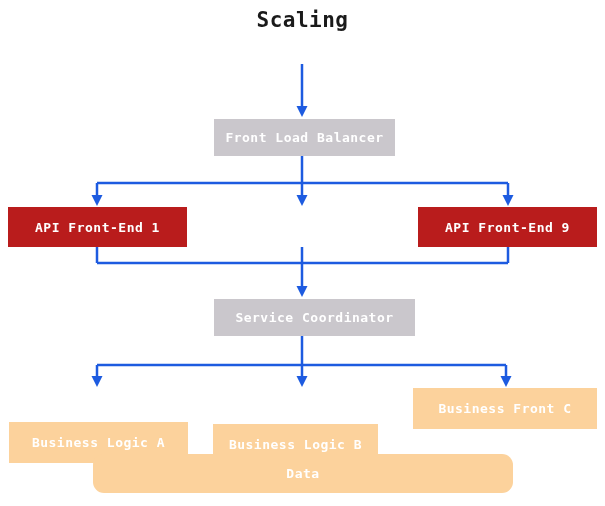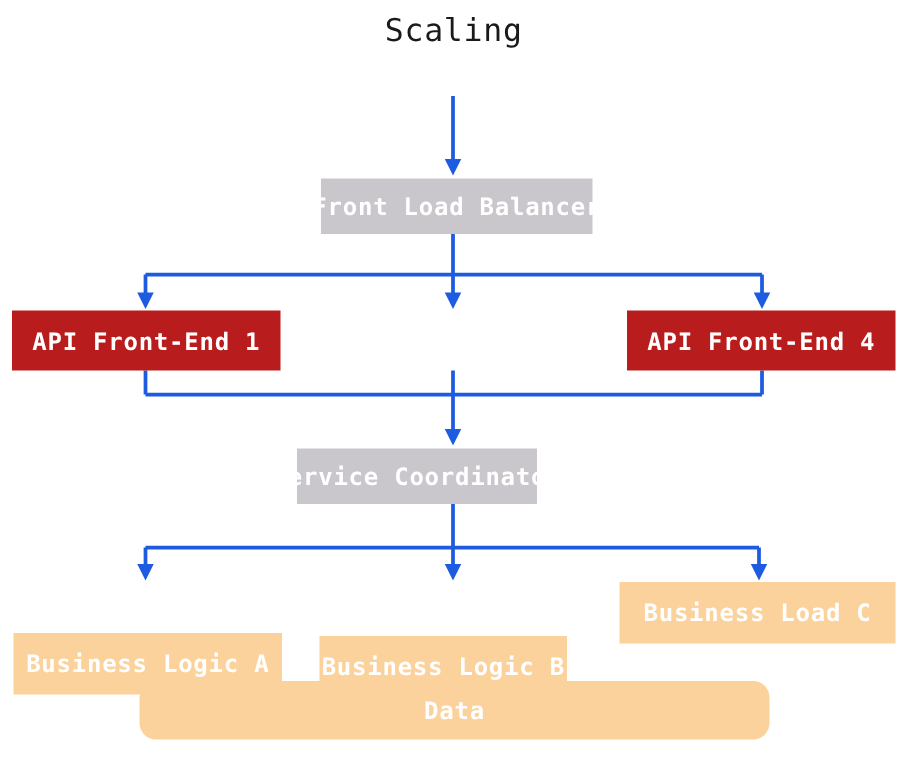--- a/index.html
+++ b/index.html
@@ -15,46 +15,46 @@
     font-family: "DejaVu Sans Mono", "Liberation Mono", monospace;
     overflow: hidden;
   }
   .diagram-title {
     position: absolute;
     top: 8px;
     left: 0;
     width: 605px;
     text-align: center;
     font-size: 21px;
-    font-weight: normal;
+    font-weight: bold;
     color: #1a1a1a;
     letter-spacing: 0.5px;
     margin: 0;
   }
   .node {
     position: absolute;
     display: flex;
     align-items: center;
     justify-content: center;
     color: #ffffff;
-    font-size: 16px;
+    font-size: 13px;
     font-weight: bold;
     letter-spacing: 0.5px;
     box-sizing: border-box;
     white-space: nowrap;
   }
   .node.gray   { background: #cac7cc; }
   .node.blue   { background: #b91c1c; }
   .node.orange { background: #fcd29c; }
 
   .flb  { left: 214px; top: 119px; width: 181px; height: 37px; }
   .api1 { left:   8px; top: 207px; width: 179px; height: 40px; }
   .api2 { left: 213px; top: 207px; width: 179px; height: 40px; }
   .api3 { left: 418px; top: 207px; width: 179px; height: 40px; }
-  .sc   { left: 198px; top: 299px; width: 160px; height: 37px; }
+  .sc   { left: 214px; top: 299px; width: 201px; height: 37px; }
   .bizA { left:   9px; top: 388px; width: 179px; height: 41px; margin-top: 34px; }
   .bizB { left: 213px; top: 388px; width: 165px; height: 41px; margin-top: 36px; }
   .bizC { left: 413px; top: 388px; width: 184px; height: 41px; }
   .data { left:  93px; top: 454px; width: 420px; height: 39px; border-radius: 11px; }
 
   svg.connectors {
     position: absolute;
     left: 0; top: 0;
     width: 605px; height: 506px;
   }
@@ -110,23 +110,23 @@
       <path d="M506 365 L506 377"></path>
       <polygon points="97,387 91.5,376 102.5,376"></polygon>
       <polygon points="302,387 296.5,376 307.5,376"></polygon>
       <polygon points="506,387 500.5,376 511.5,376"></polygon>
     </g>
   </svg>
 
   <div class="node gray flb">Front Load Balancer</div>
 
   <div class="node blue api1">API Front-End 1</div>
-  <div class="node blue api3">API Front-End 4</div>
+  <div class="node blue api3">API Front-End 9</div>
 
   <div class="node gray sc">Service Coordinator</div>
 
   <div class="node orange bizA">Business Logic A</div>
   <div class="node orange bizB">Business Logic B</div>
-  <div class="node orange bizC">Business Load C</div>
+  <div class="node orange bizC">Business Front C</div>
 
   <div class="node orange data">Data</div>
 
 </div>
 
 </body></html>

